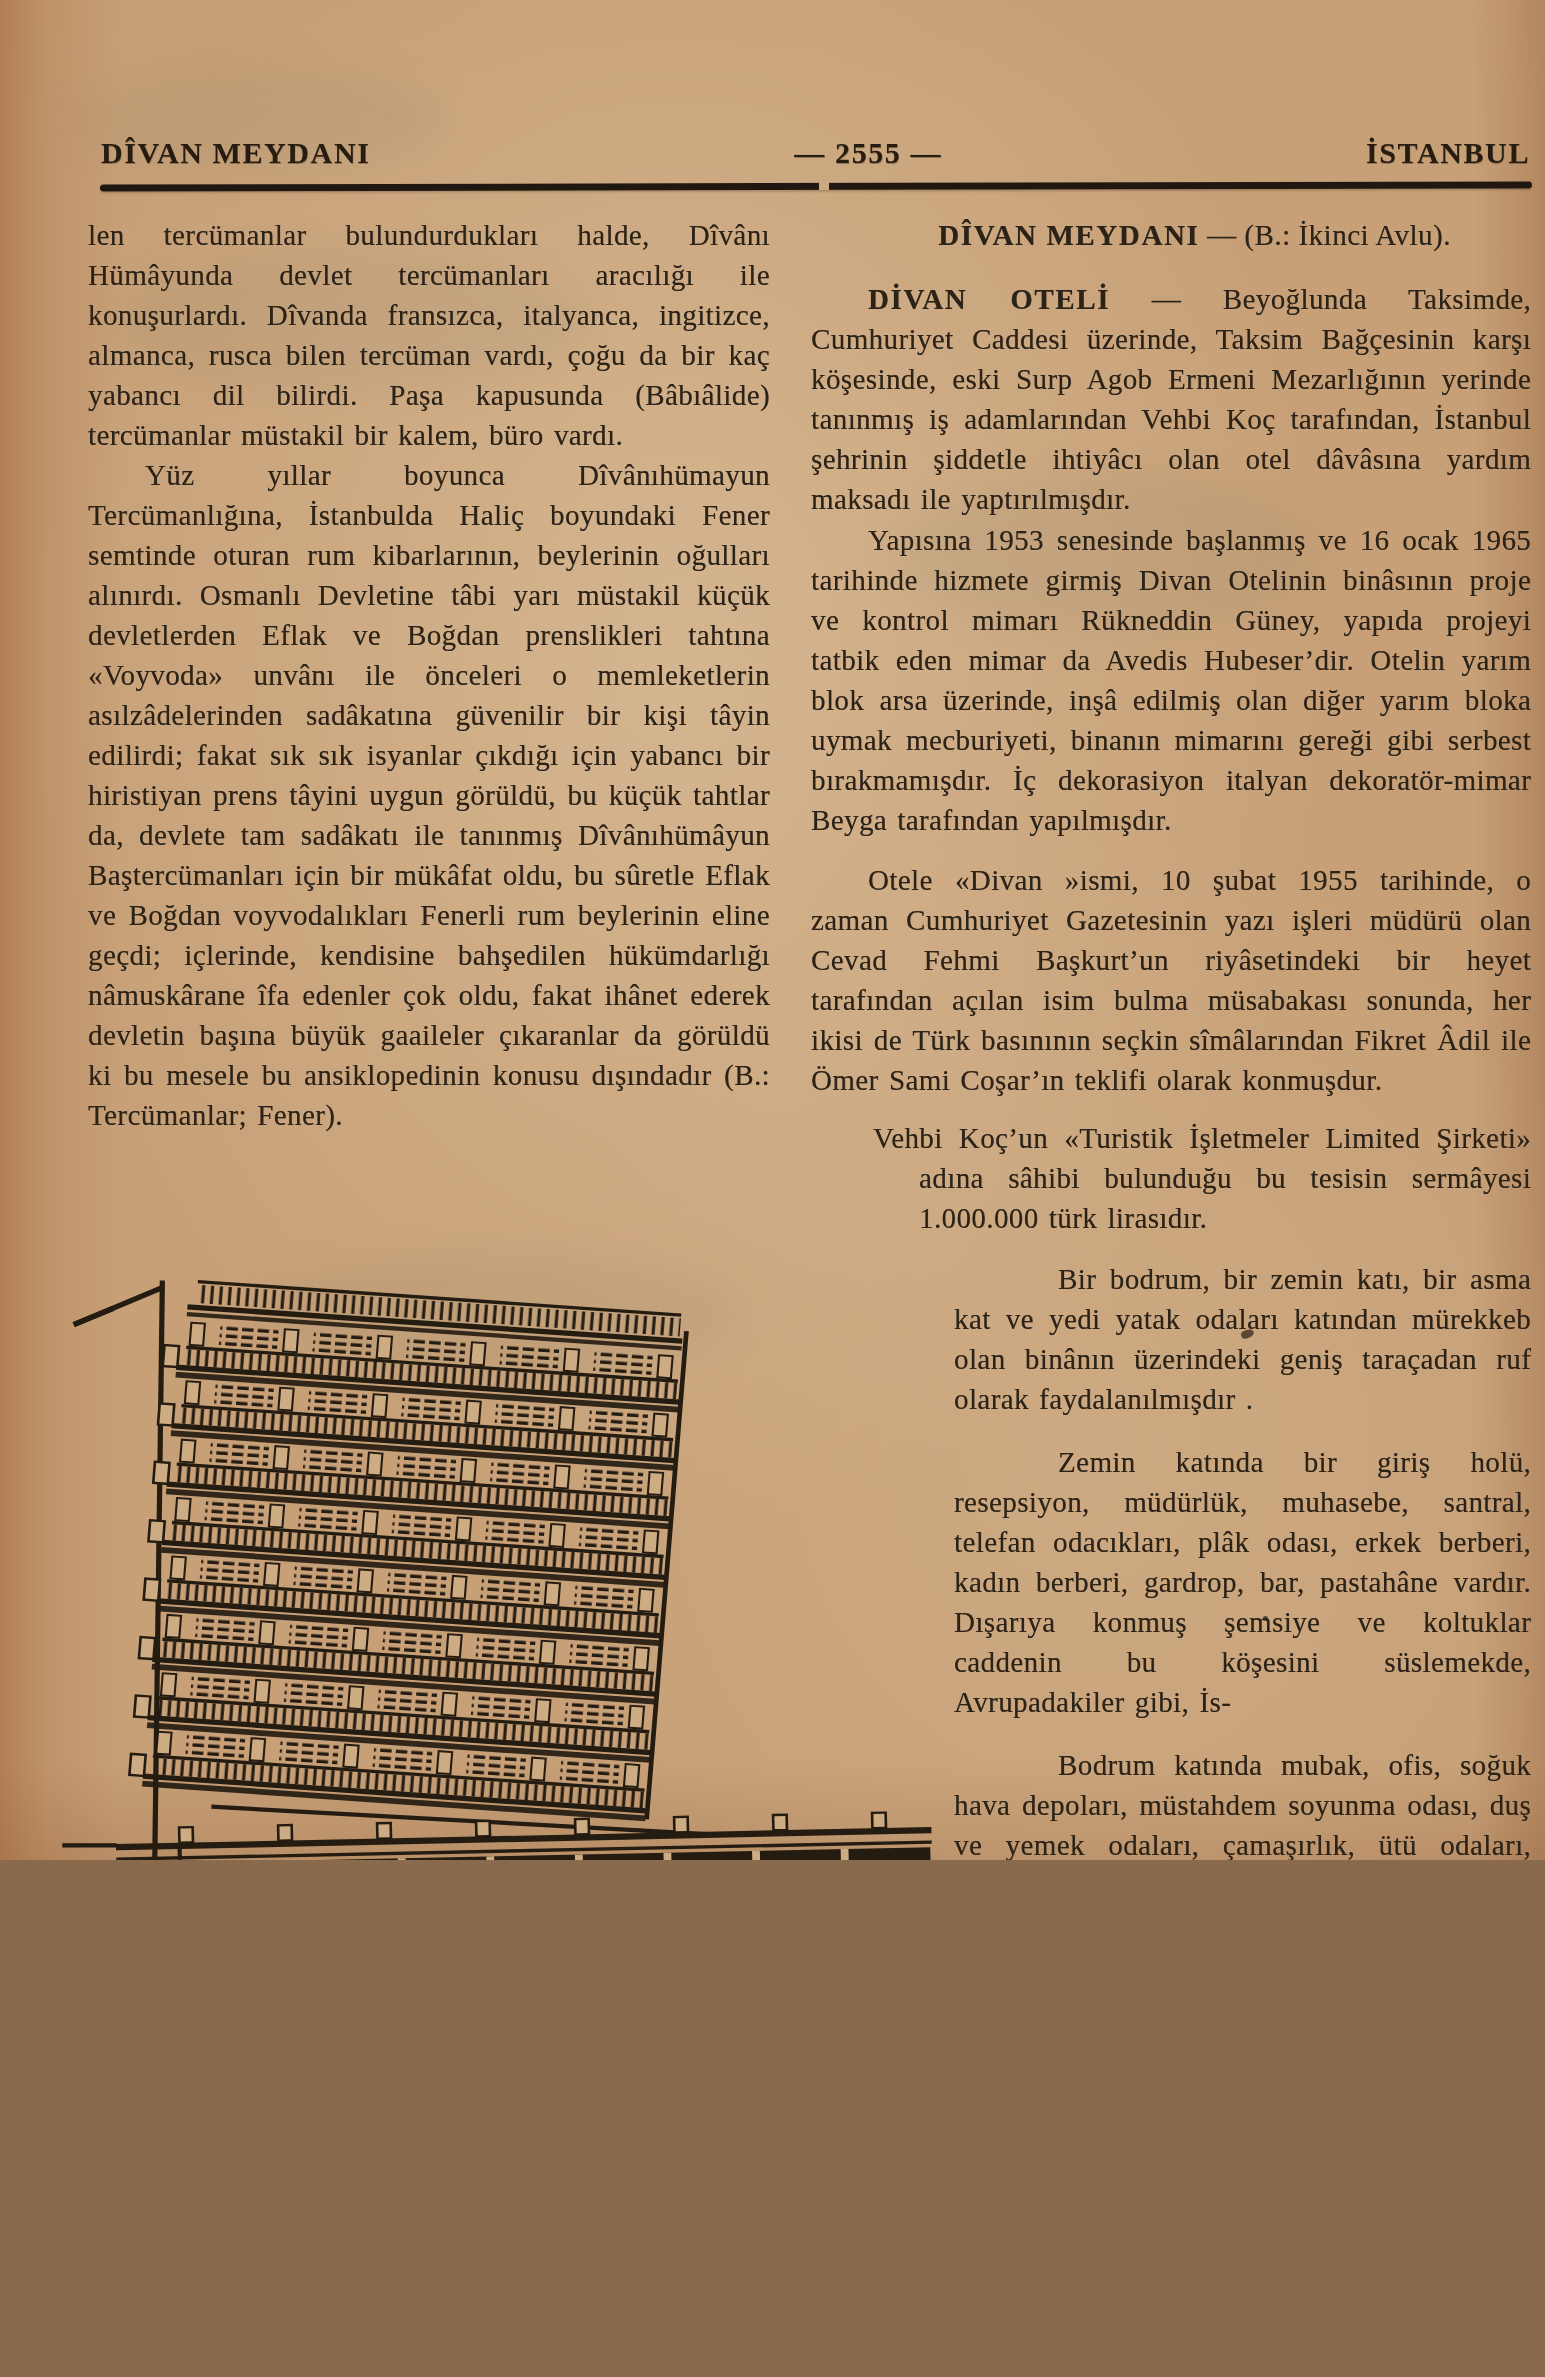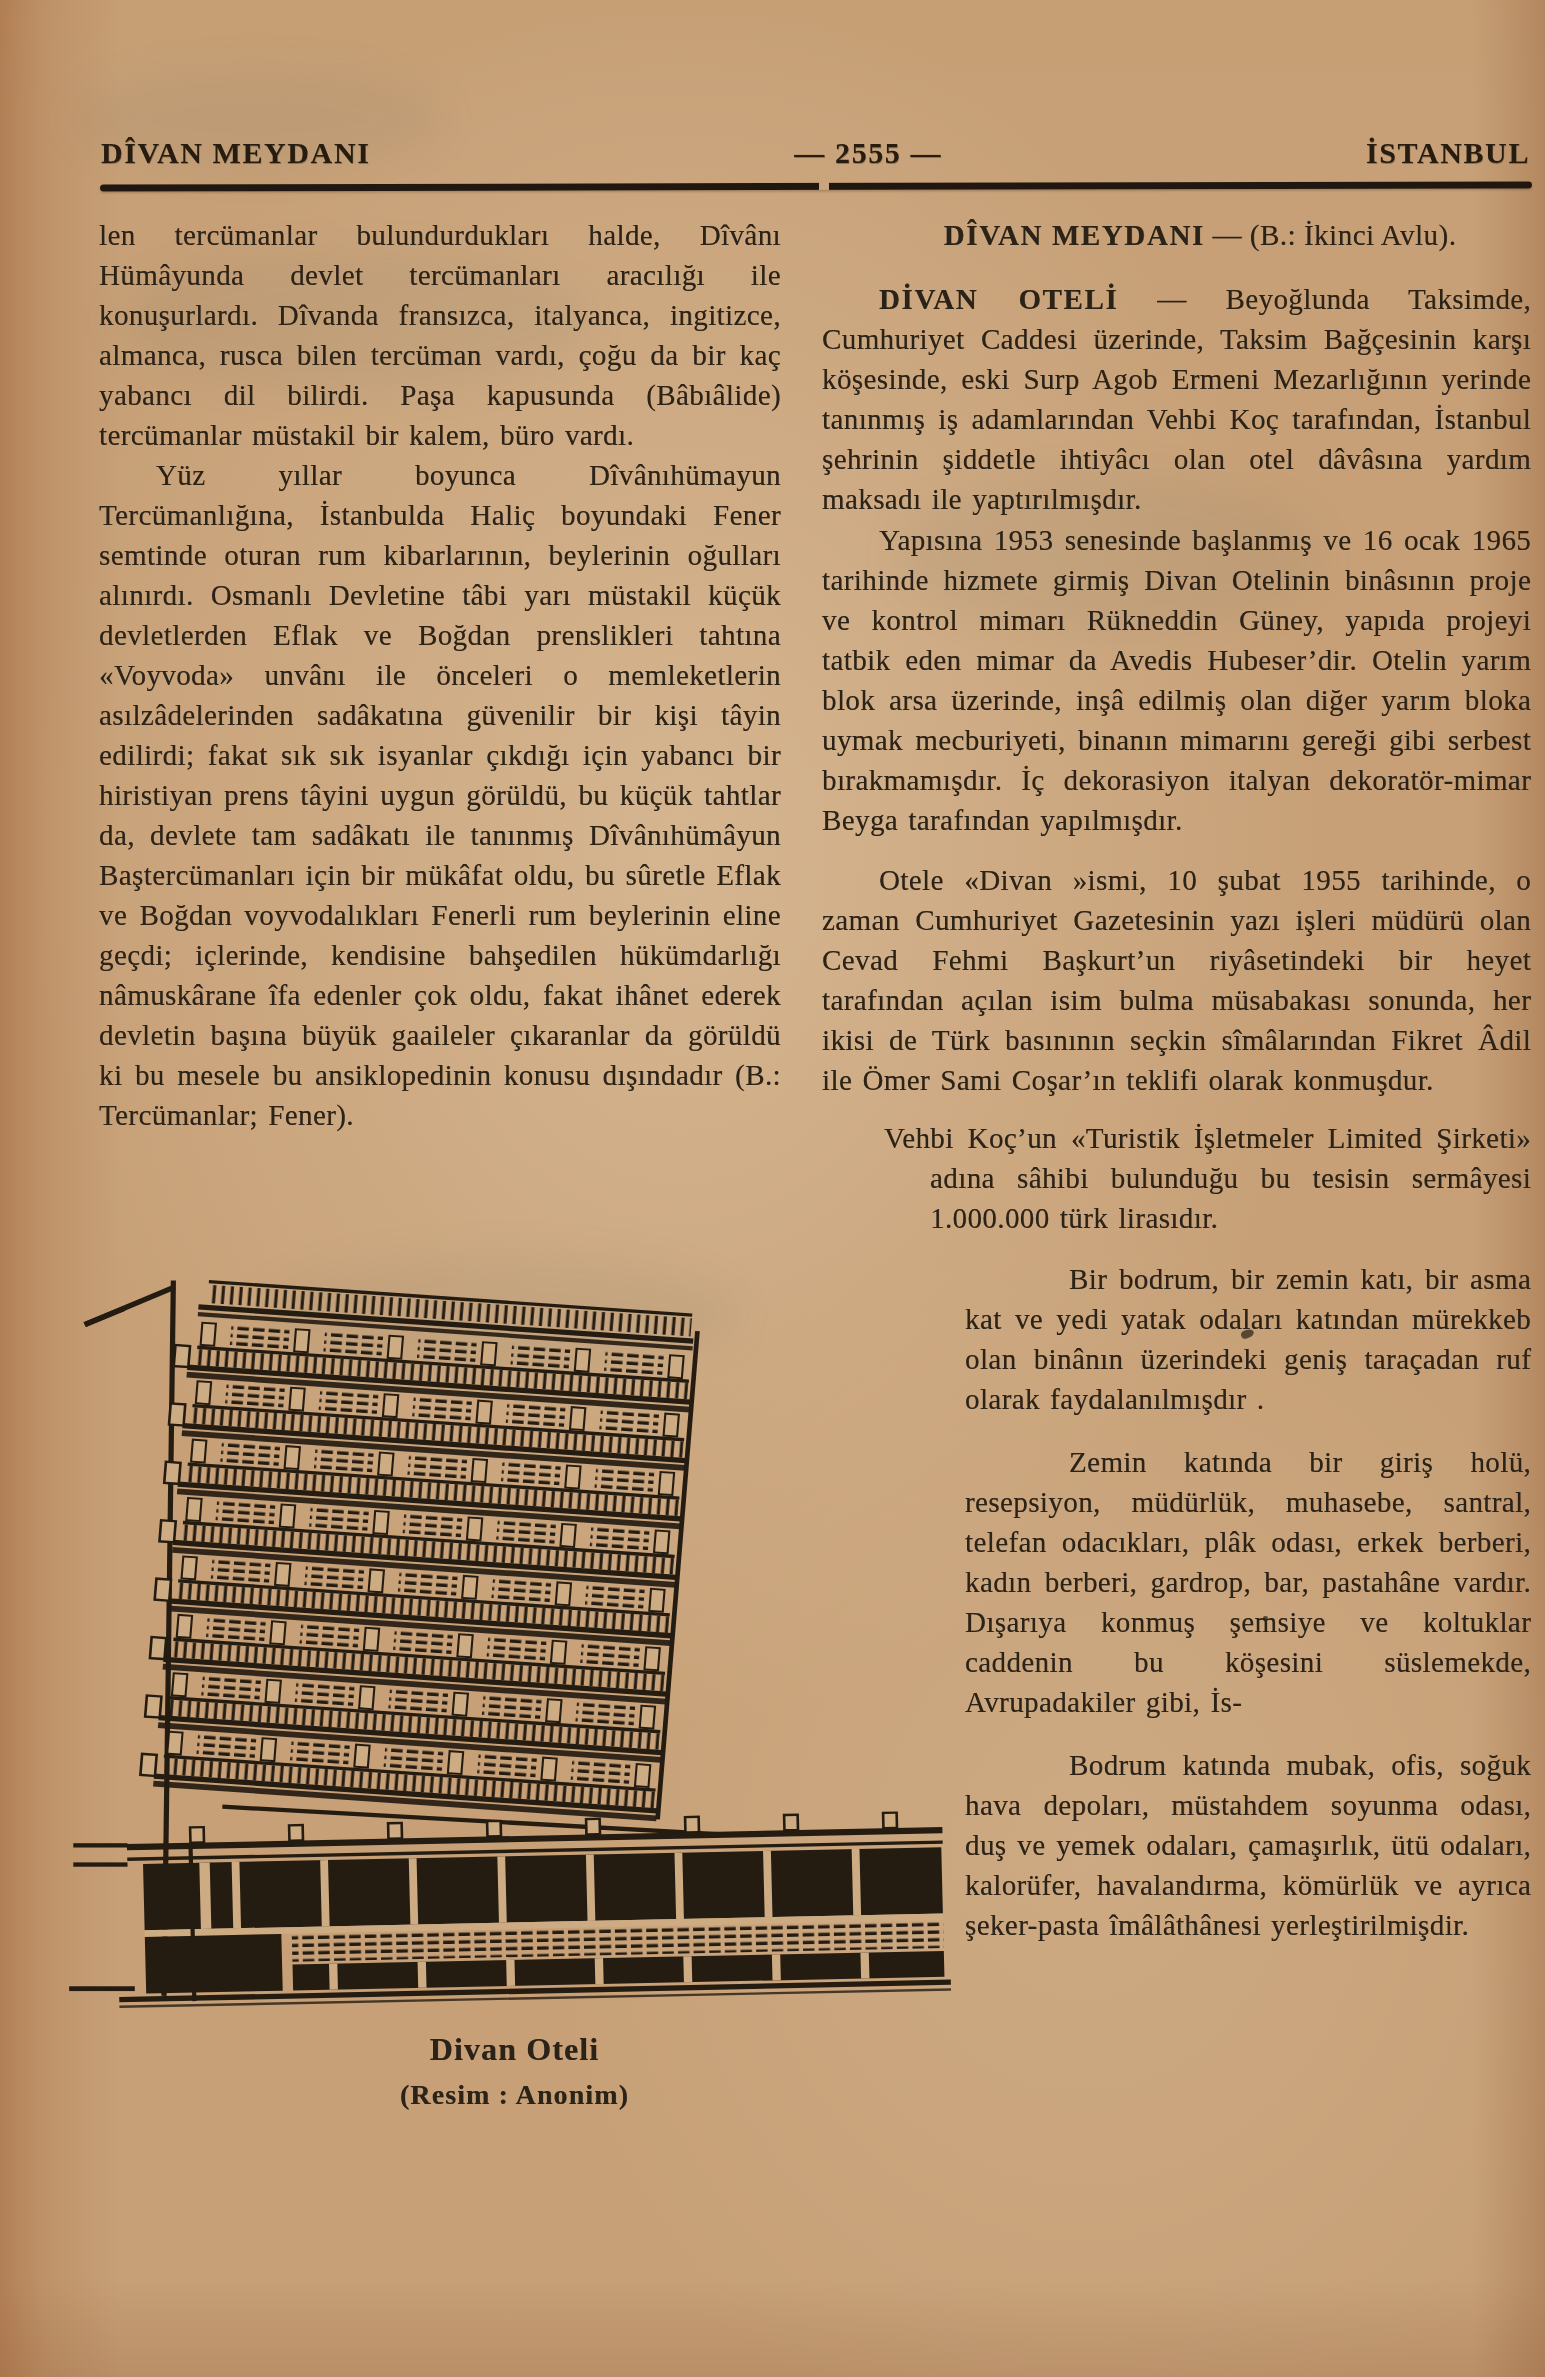--- a/index.html
+++ b/index.html
@@ -1,18 +1,18 @@
 <!DOCTYPE html>
 <html style="font-size:8.4px"><head>
 <meta charset="utf-8">
 <style>
   html,body{margin:0;padding:0;background:#8a6a4c;}
   .page{
     position:relative;
-    width:1546px;height:2377px;
+    width:1546px;height:1860px;
     background-color:#c7a077;
     background-image:
       radial-gradient(ellipse 897px 1214px at 44% 36%, rgba(226,203,170,.50), rgba(226,203,170,0) 72%),
       radial-gradient(ellipse 739px 844px at 70% 78%, rgba(215,188,152,.35), rgba(215,188,152,0) 75%),
       linear-gradient(90deg, rgba(150,82,38,.42) 0px, rgba(150,82,38,.16) 47px, rgba(150,82,38,0) 121px),
       linear-gradient(270deg, rgba(128,74,40,.28) 0px, rgba(128,74,40,0) 74px),
       linear-gradient(0deg, rgba(128,74,40,.20) 0px, rgba(128,74,40,0) 100px),
       linear-gradient(180deg, rgba(196,156,112,.38) 0px, rgba(196,156,112,0) 111px);
     font-family:"Liberation Serif","DejaVu Serif",serif;
     color:#2c2318;
@@ -27,21 +27,21 @@
     font-weight:bold;font-size:30px;letter-spacing:1.6px;color:#261c10;
     text-shadow:0.5px 0.5px 0 rgba(38,28,16,.35);
   }
   .rule{
     position:absolute;top:183px;left:100px;right:13.7px;height:6.9px;
     background:linear-gradient(90deg,#201810 0%,#201810 50.2%,rgba(32,24,16,0) 50.2%,rgba(32,24,16,0) 50.9%,#201810 50.9%,#201810 100%);
     border-radius:3.7px;transform:rotate(-.12deg);
     box-shadow:0 1.6px 2.1px rgba(60,40,20,.25);
   }
 
-  .cols{position:absolute;top:215px;left:99px;right:14.8px;display:flex;gap:41px;}
+  .cols{position:absolute;top:215px;left:88px;right:14.8px;display:flex;gap:41px;}
   .col-left{width:682px;flex:none;}
   .col-right{flex:1;min-width:0;}
 
   .par{
     margin:0;text-align:justify;
     font-size:29px;line-height:40px;
     letter-spacing:0.4px;word-spacing:2.6px;
     text-shadow:0.3px 0.3px 0 rgba(44,35,24,.5);
   }
   .first-indent{text-indent:57px;}

